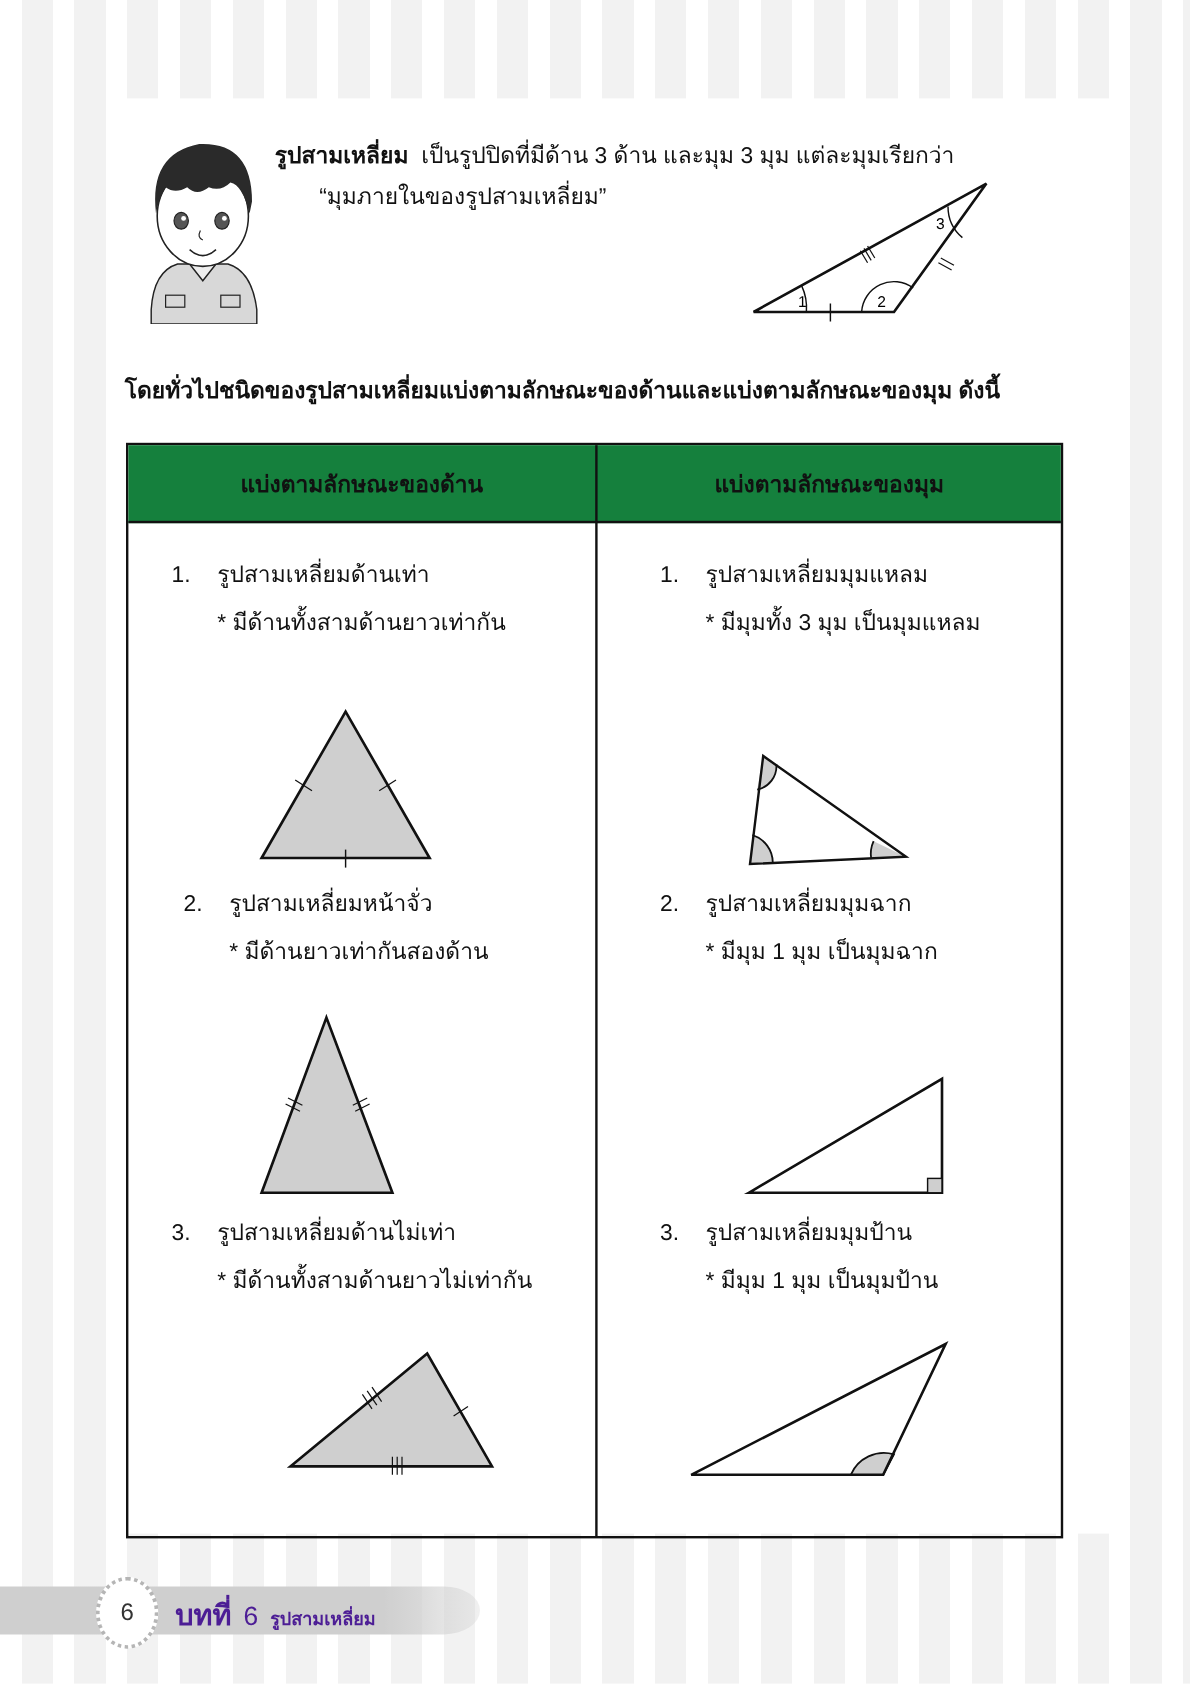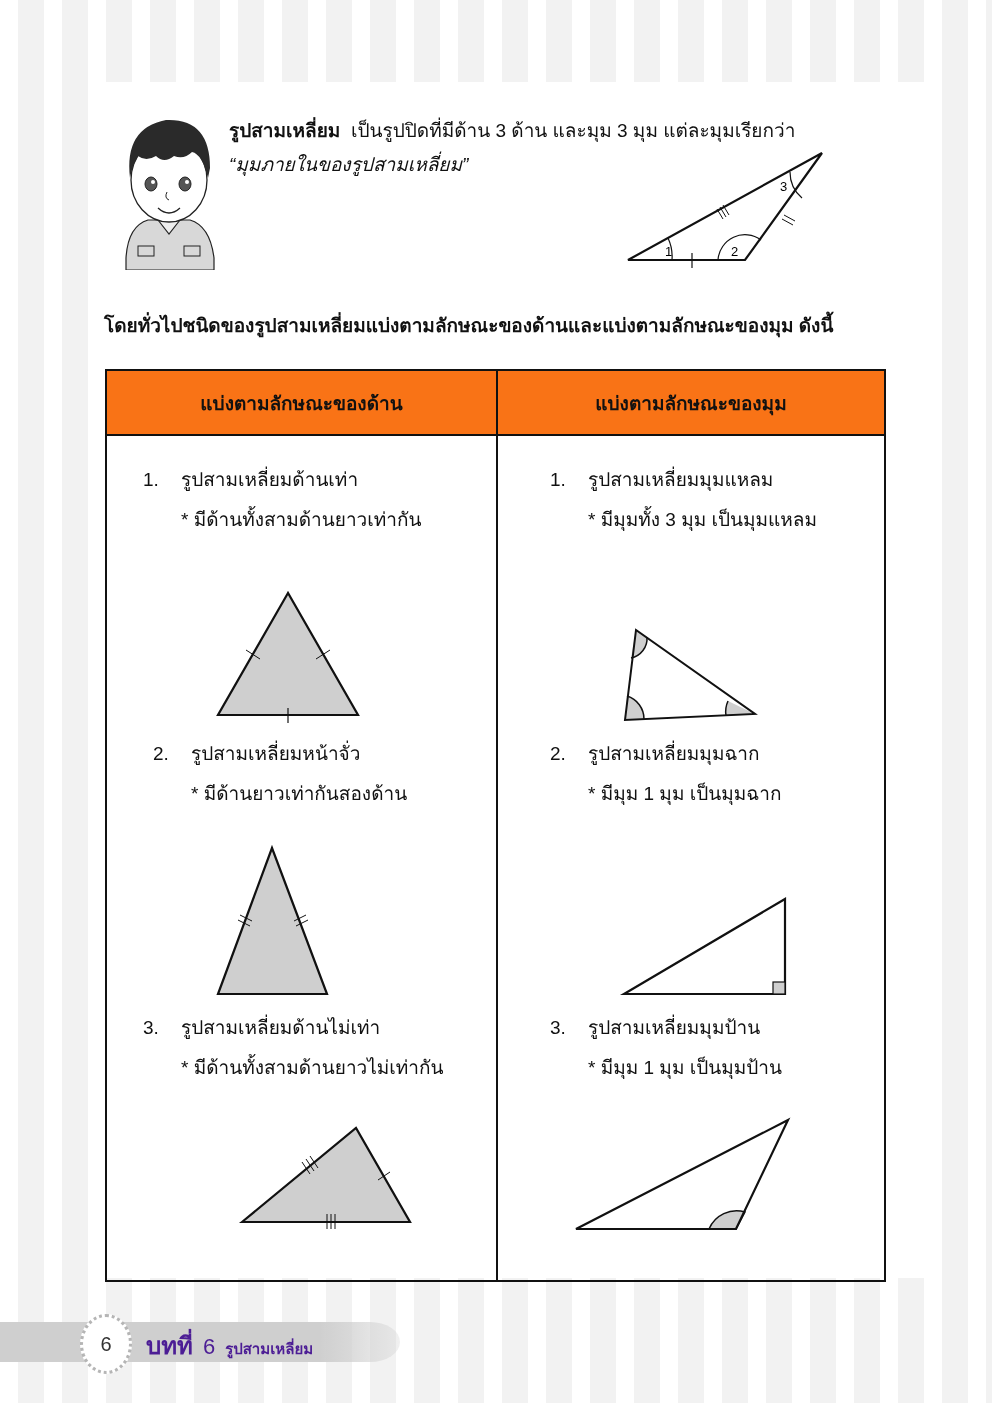--- a/index.html
+++ b/index.html
@@ -12,34 +12,34 @@
   .panel {
     position:absolute; left:100px; top:82px; width:838px; height:1196px;
     background:#ffffff;
   }
   .mascot { position:absolute; left:118px; top:108px; width:102px; height:162px; }
   .intro {
     position:absolute; left:229px; top:114px; width:660px;
     font-size:19px; line-height:34px; text-align:justify;
   }
   .intro .term { font-weight:bold; }
-  .intro .quote { font-style:italic; display:block; }
+  .intro .quote { display:block;margin-left:37px; }
   .intro-line1 { display:flex; justify-content:space-between; white-space:nowrap; }
   .fig-main { position:absolute; left:620px; top:148px; width:220px; height:125px; }
   .lead {
     position:absolute; left:104px; top:310px; width:780px;
     font-size:19px; white-space:nowrap;font-weight:bold;
   }
   .table {
     position:absolute; left:105px; top:369px; width:781px; height:913px;
     border:2px solid #111; box-sizing:border-box;
   }
   .thead {
     position:absolute; left:0; top:0; right:0; height:63px;
-    background:#f97316; border-bottom:2px solid #111;
+    background:#15803d; border-bottom:2px solid #111;
   }
   .th {
     position:absolute; top:0; height:63px; display:flex; align-items:center; justify-content:center;
     font-size:19px; font-weight:bold;
   }
   .th.left { left:0; width:389px; }
   .th.right { left:391px; width:386px; }
   .vdiv { position:absolute; left:389px; top:0; bottom:0; width:2px; background:#111; }
   .item { position:absolute; font-size:19px; line-height:40px; white-space:nowrap; }
   .item .num { display:inline-block; width:38px; }

